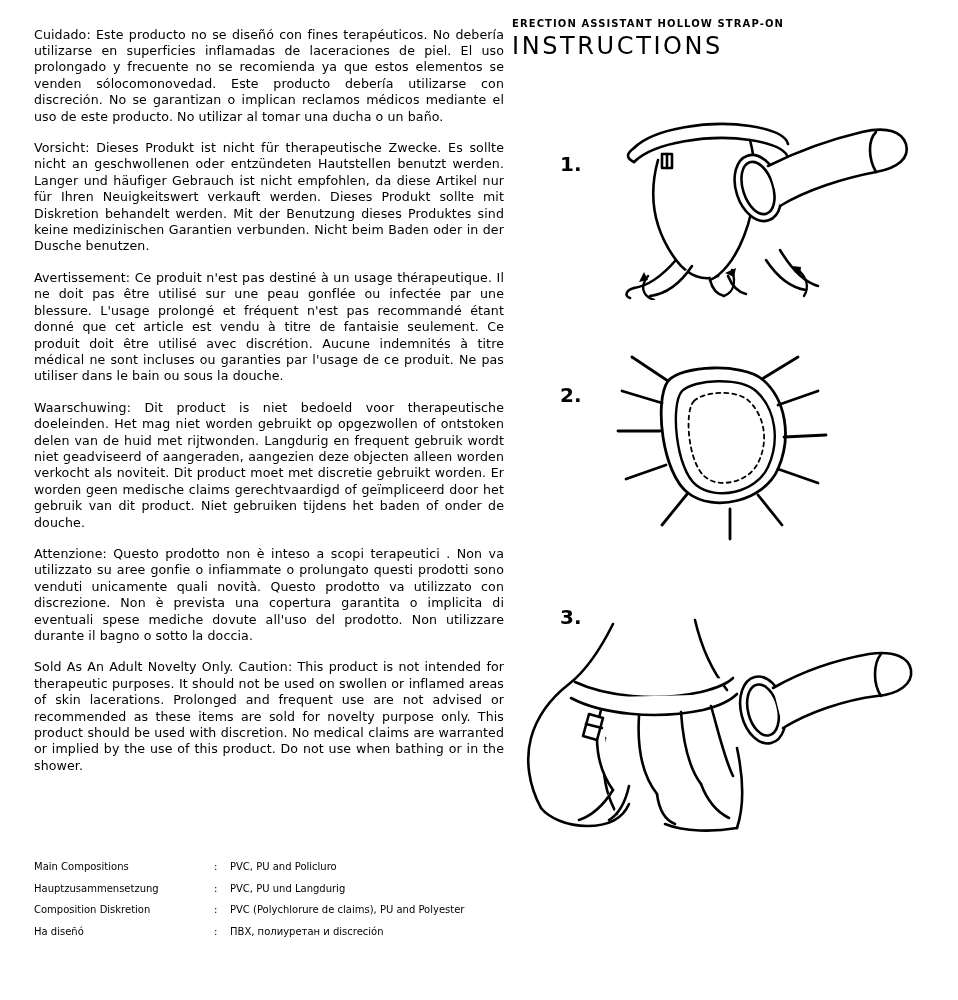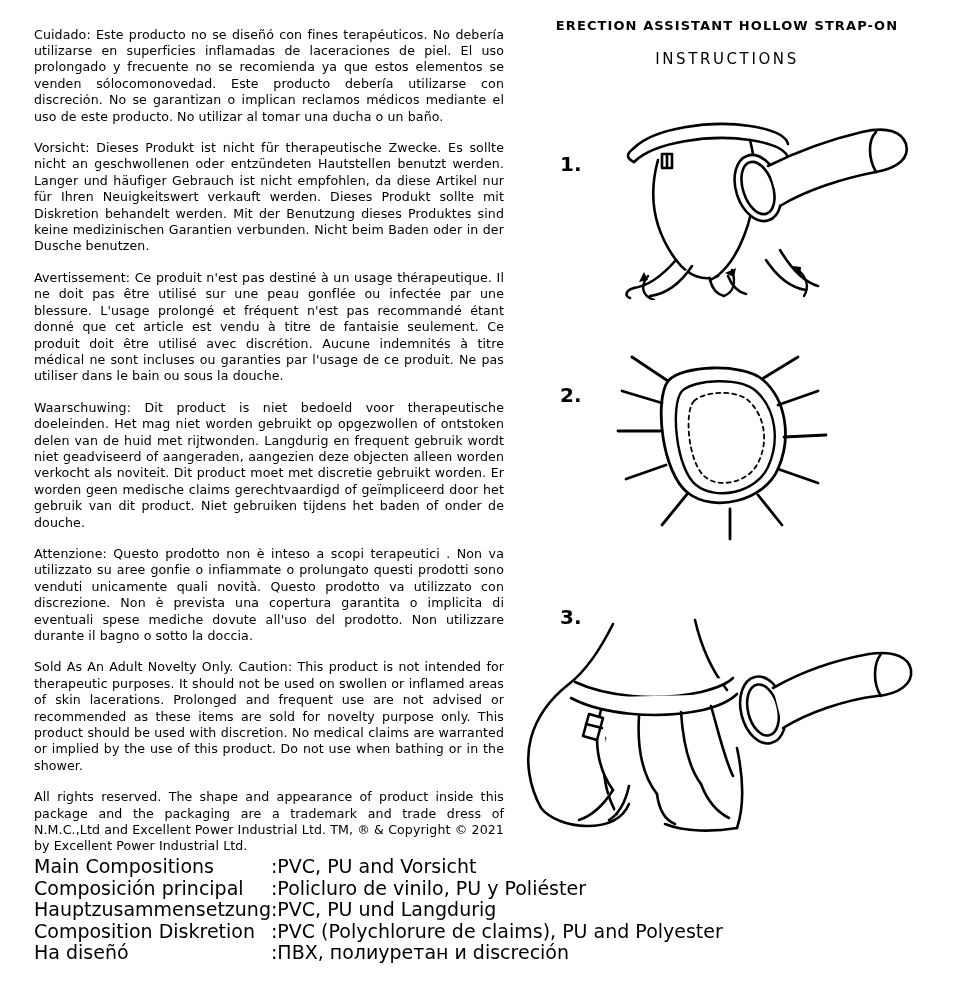--- a/index.html
+++ b/index.html
@@ -39,49 +39,47 @@
   .para:last-child { margin-bottom: 0; }
 
   
   .right-col {
     position: absolute;
     left: 512px;
     top: 18px;
     width: 430px;
   }
   .title-main {
-    font-size: 13px;
+    font-size: 10px;
     font-weight: bold;
     letter-spacing: 1.1px;
-    text-align: center;
     white-space: nowrap;
   }
   .title-sub {
-    font-size: 15px;
+    font-size: 24px;
     letter-spacing: 2.6px;
-    text-align: center;
-    margin-top: 17px;
+    margin-top: 3px;
   }
 
   .figure {
     position: absolute;
   }
   .step-num {
     position: absolute;
     font-size: 20px;
     font-weight: bold;
   }
 
   
   .comp-table {
     position: absolute;
     left: 34px;
     top: 856px;
     width: 560px;
-    font-size: 19px;
+    font-size: 10px;
     line-height: 21.5px;
     border-collapse: collapse;
   }
   .comp-table td {
     padding: 0;
     vertical-align: top;
     white-space: nowrap;
   }
   .comp-label { width: 180px; }
   .comp-colon { width: 16px; text-align: left; }
@@ -92,21 +90,20 @@
 
 <div class="page">
 
   <div class="left-col">
     <p class="para">Cuidado: Este producto no se diseñó con fines terapéuticos. No debería utilizarse en superficies inflamadas de laceraciones de piel. El uso prolongado y frecuente no se recomienda ya que estos elementos se venden sólocomonovedad. Este producto debería utilizarse con discreción. No se garantizan o implican reclamos médicos mediante el uso de este producto. No utilizar al tomar una ducha o un baño.</p>
     <p class="para">Vorsicht: Dieses Produkt ist nicht für therapeutische Zwecke. Es sollte nicht an geschwollenen oder entzündeten Hautstellen benutzt werden. Langer und häufiger Gebrauch ist nicht empfohlen, da diese Artikel nur für Ihren Neuigkeitswert verkauft werden. Dieses Produkt sollte mit Diskretion behandelt werden. Mit der Benutzung dieses Produktes sind keine medizinischen Garantien verbunden. Nicht beim Baden oder in der Dusche benutzen.</p>
     <p class="para">Avertissement: Ce produit n'est pas destiné à un usage thérapeutique. Il ne doit pas être utilisé sur une peau gonflée ou infectée par une blessure. L'usage prolongé et fréquent n'est pas recommandé étant donné que cet article est vendu à titre de fantaisie seulement. Ce produit doit être utilisé avec discrétion. Aucune indemnités à titre médical ne sont incluses ou garanties par l'usage de ce produit. Ne pas utiliser dans le bain ou sous la douche.</p>
     <p class="para">Waarschuwing: Dit product is niet bedoeld voor therapeutische doeleinden. Het mag niet worden gebruikt op opgezwollen of ontstoken delen van de huid met rijtwonden. Langdurig en frequent gebruik wordt niet geadviseerd of aangeraden, aangezien deze objecten alleen worden verkocht als noviteit. Dit product moet met discretie gebruikt worden. Er worden geen medische claims gerechtvaardigd of geïmpliceerd door het gebruik van dit product. Niet gebruiken tijdens het baden of onder de douche.</p>
     <p class="para">Attenzione: Questo prodotto non è inteso a scopi terapeutici . Non va utilizzato su aree gonfie o infiammate o prolungato questi prodotti sono venduti unicamente quali novità. Questo prodotto va utilizzato con discrezione. Non è prevista una copertura garantita o implicita di eventuali spese mediche dovute all'uso del prodotto. Non utilizzare durante il bagno o sotto la doccia.</p>
     <p class="para">Sold As An Adult Novelty Only. Caution: This product is not intended for therapeutic purposes. It should not be used on swollen or inflamed areas of skin lacerations. Prolonged and frequent use are not advised or recommended as these items are sold for novelty purpose only. This product should be used with discretion. No medical claims are warranted or implied by the use of this product. Do not use when bathing or in the shower.</p>
-    <p class="para">All rights reserved. The shape and appearance of product inside this package and the packaging are a trademark and trade dress of N.M.C.,Ltd and Excellent Power Industrial Ltd. TM, ® &amp; Copyright © 2021 by Excellent Power Industrial Ltd.</p>
   </div>
 
   <div class="right-col">
     <div class="title-main">ERECTION ASSISTANT HOLLOW STRAP-ON</div>
     <div class="title-sub">INSTRUCTIONS</div>
   </div>
 
   <div class="step-num" style="left:560px; top:152px;">1.</div>
   <div class="figure" style="left:600px; top:110px;">
     <svg width="340" height="190" viewBox="0 0 340 190" fill="none" xmlns="http://www.w3.org/2000/svg">
@@ -213,26 +210,21 @@
         <path d="M376 36 C368 46, 368 66, 376 78"></path>
       </g>
     </svg>
   </div>
 
   <table class="comp-table">
     <tbody>
       <tr>
         <td class="comp-label">Main Compositions</td>
         <td class="comp-colon">:</td>
-        <td class="comp-value">PVC, PU and Vorsicht</td>
-      </tr>
-      <tr>
-        <td class="comp-label">Composición principal</td>
-        <td class="comp-colon">:</td>
-        <td class="comp-value">Policluro de vinilo, PU y Poliéster</td>
+        <td class="comp-value">PVC, PU and Policluro</td>
       </tr>
       <tr>
         <td class="comp-label">Hauptzusammensetzung</td>
         <td class="comp-colon">:</td>
         <td class="comp-value">PVC, PU und Langdurig</td>
       </tr>
       <tr>
         <td class="comp-label">Composition Diskretion</td>
         <td class="comp-colon">:</td>
         <td class="comp-value">PVC (Polychlorure de claims), PU and Polyester</td>

